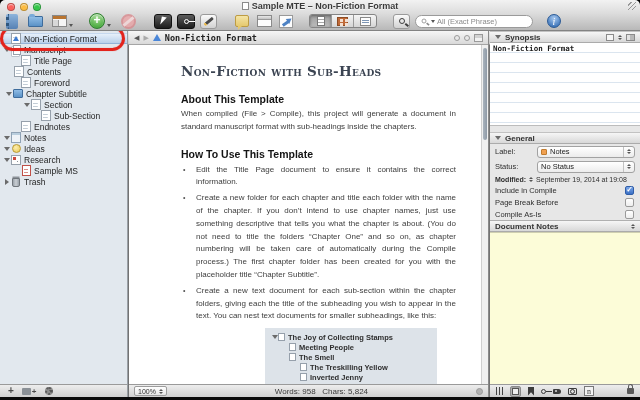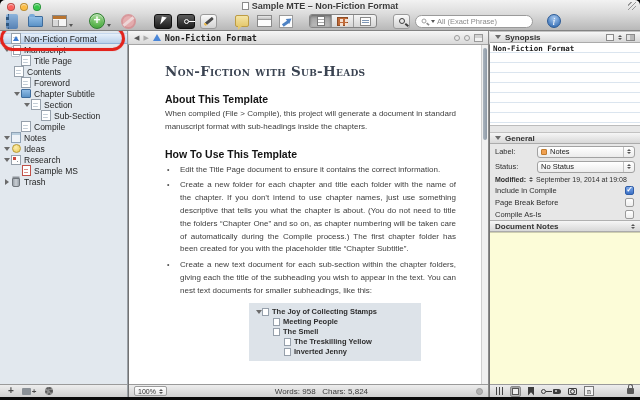--- a/index.html
+++ b/index.html
@@ -137,21 +137,21 @@
   .editor-header { height:14px; background:linear-gradient(#f6f6f6,#d9d9d9); border-bottom:1px solid #a5a5a5;
     display:flex; align-items:center; padding:0 5px; gap:4px; flex:none;}
   .nav-arrow { font-size:7px; color:#555; } .nav-arrow.fwd { color:#aaa; }
   .warn-tri { width:0; height:0; border-left:4px solid transparent; border-right:4px solid transparent; border-bottom:7px solid #4a86d8; }
   .editor-title { font-family:"DejaVu Sans Mono",monospace; font-size:8.5px; font-weight:bold; color:#222; flex:1; }
   .eh-circle { width:6px; height:6px; border:1px solid #9a9a9a; border-radius:50%; background:#e8e8e8; }
   .eh-split { width:9px; height:8px; border:1px solid #9a9a9a; background:#f2f2f2; box-shadow:inset 0 3px 0 #d2d2d2; }
   .editor-body { flex:1; position:relative; overflow:hidden; background:#fff; }
   .editor-scroll { position:absolute; right:0; top:0; bottom:0; width:7px; background:#f0f0f0; border-left:1px solid #cfcfcf; }
   .editor-thumb { position:absolute; top:3px; left:1px; width:4px; height:92px; background:linear-gradient(90deg,#aab4be,#8f9aa6); border-radius:2px; }
-  .doc { padding:18px 32px 8px 36px; }
+  .doc { padding:18px 32px 8px 36px;margin-left:16px; }
   .doc-title { font-family:"DejaVu Serif","Liberation Serif",serif; font-variant:small-caps; font-size:13.5px;
     letter-spacing:.3px; color:#3b4452; font-weight:600; }
   .doc h2 { font-size:10.5px; color:#141414; margin-top:14px; font-weight:bold; }
   .doc p { font-size:8px; line-height:1.6; color:#3d3d3d; text-align:justify; margin-top:3px; }
   .doc ul { list-style:none; margin-top:4px; }
   .doc li { position:relative; font-size:8px; line-height:1.6; color:#3d3d3d; text-align:justify;
     padding-left:15px; margin-bottom:3px; }
   .doc li::before { content:"•"; position:absolute; left:2px; top:0; color:#555; font-size:7px; }
   .tree-block { margin:5px 0 6px 84px; width:172px; background:#dde3e9; padding:4px 6px; }
   .t-row { display:flex; align-items:center; height:10px; font-size:7.5px; font-weight:600; color:#2e2e2e; white-space:nowrap; }
@@ -371,39 +371,39 @@
         <div class="b-row" style="padding-left: 6px;">
           <span class="disc none"></span>
           <span class="bi bi-doc"></span>
           <span class="b-label">Contents</span>
         </div>
         <div class="b-row" style="padding-left: 13px;">
           <span class="disc none"></span>
           <span class="bi bi-doc"></span>
           <span class="b-label">Foreword</span>
         </div>
-        <div class="b-row" style="padding-left: 13px;">
+        <div class="b-row" style="padding-left: 5px;">
           <span class="disc open"></span>
           <span class="bi bi-folder"></span>
           <span class="b-label">Chapter Subtitle</span>
         </div>
         <div class="b-row" style="padding-left: 23px;">
           <span class="disc open"></span>
           <span class="bi bi-doc"></span>
           <span class="b-label">Section</span>
         </div>
         <div class="b-row" style="padding-left: 33px;">
           <span class="disc none"></span>
           <span class="bi bi-doc"></span>
           <span class="b-label">Sub-Section</span>
         </div>
         <div class="b-row" style="padding-left: 13px;">
           <span class="disc none"></span>
           <span class="bi bi-doc"></span>
-          <span class="b-label">Compile</span>
+          <span class="b-label">Endnotes</span>
         </div>
         <div class="b-row" style="padding-left: 3px;">
           <span class="disc open"></span>
           <span class="bi bi-notes"></span>
           <span class="b-label">Notes</span>
         </div>
         <div class="b-row" style="padding-left: 3px;">
           <span class="disc open"></span>
           <span class="bi bi-bulb"></span>
           <span class="b-label">Ideas</span>

